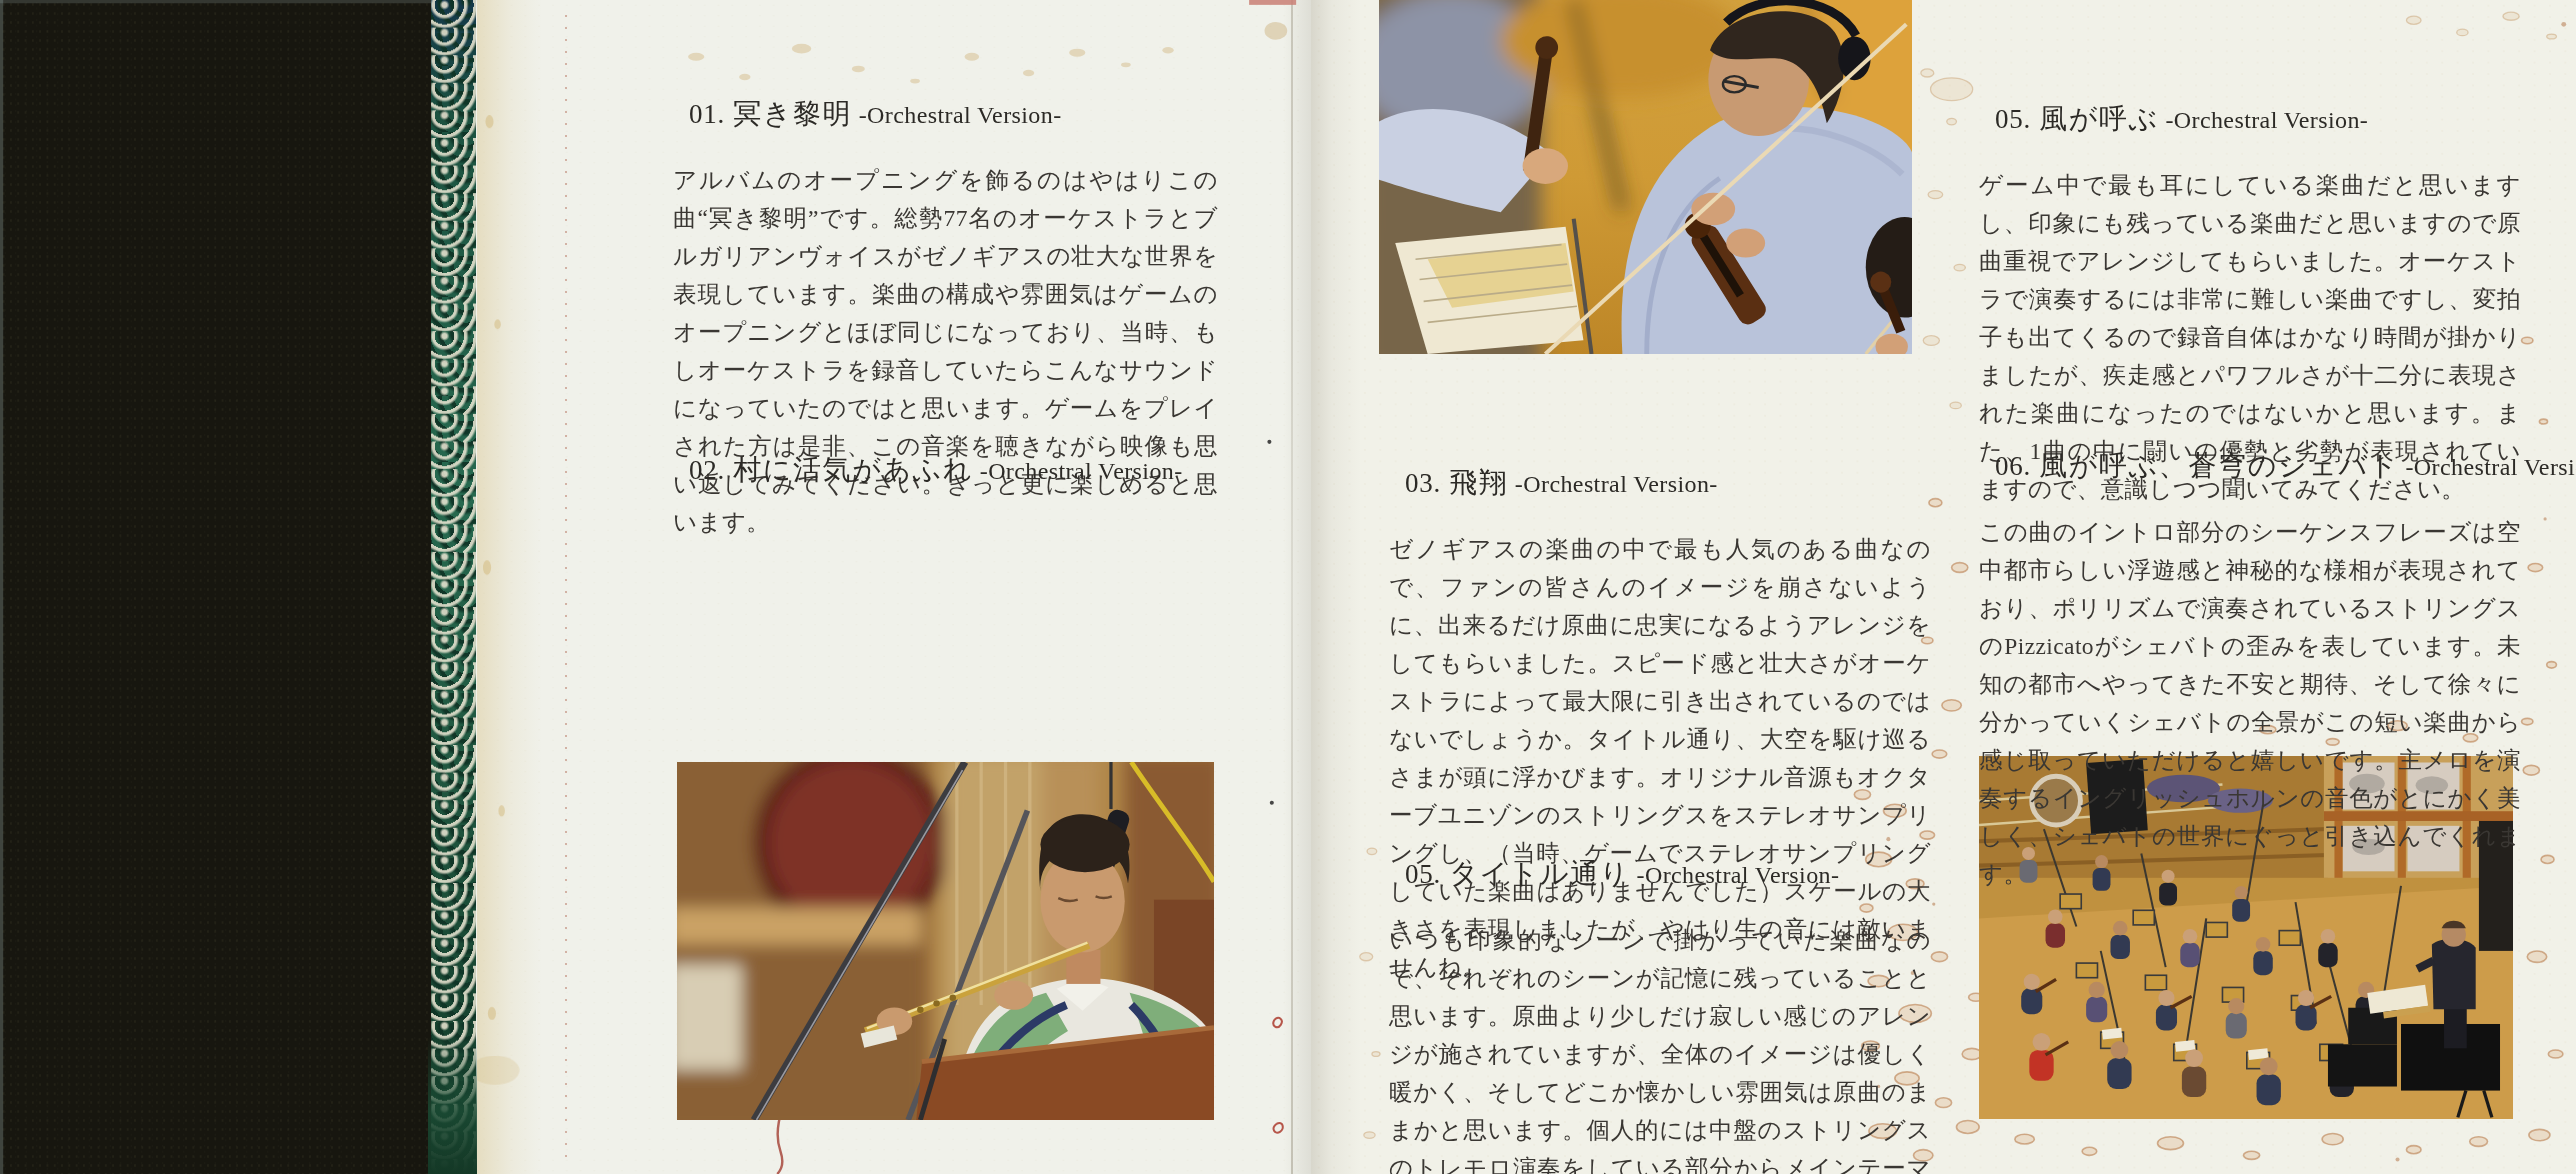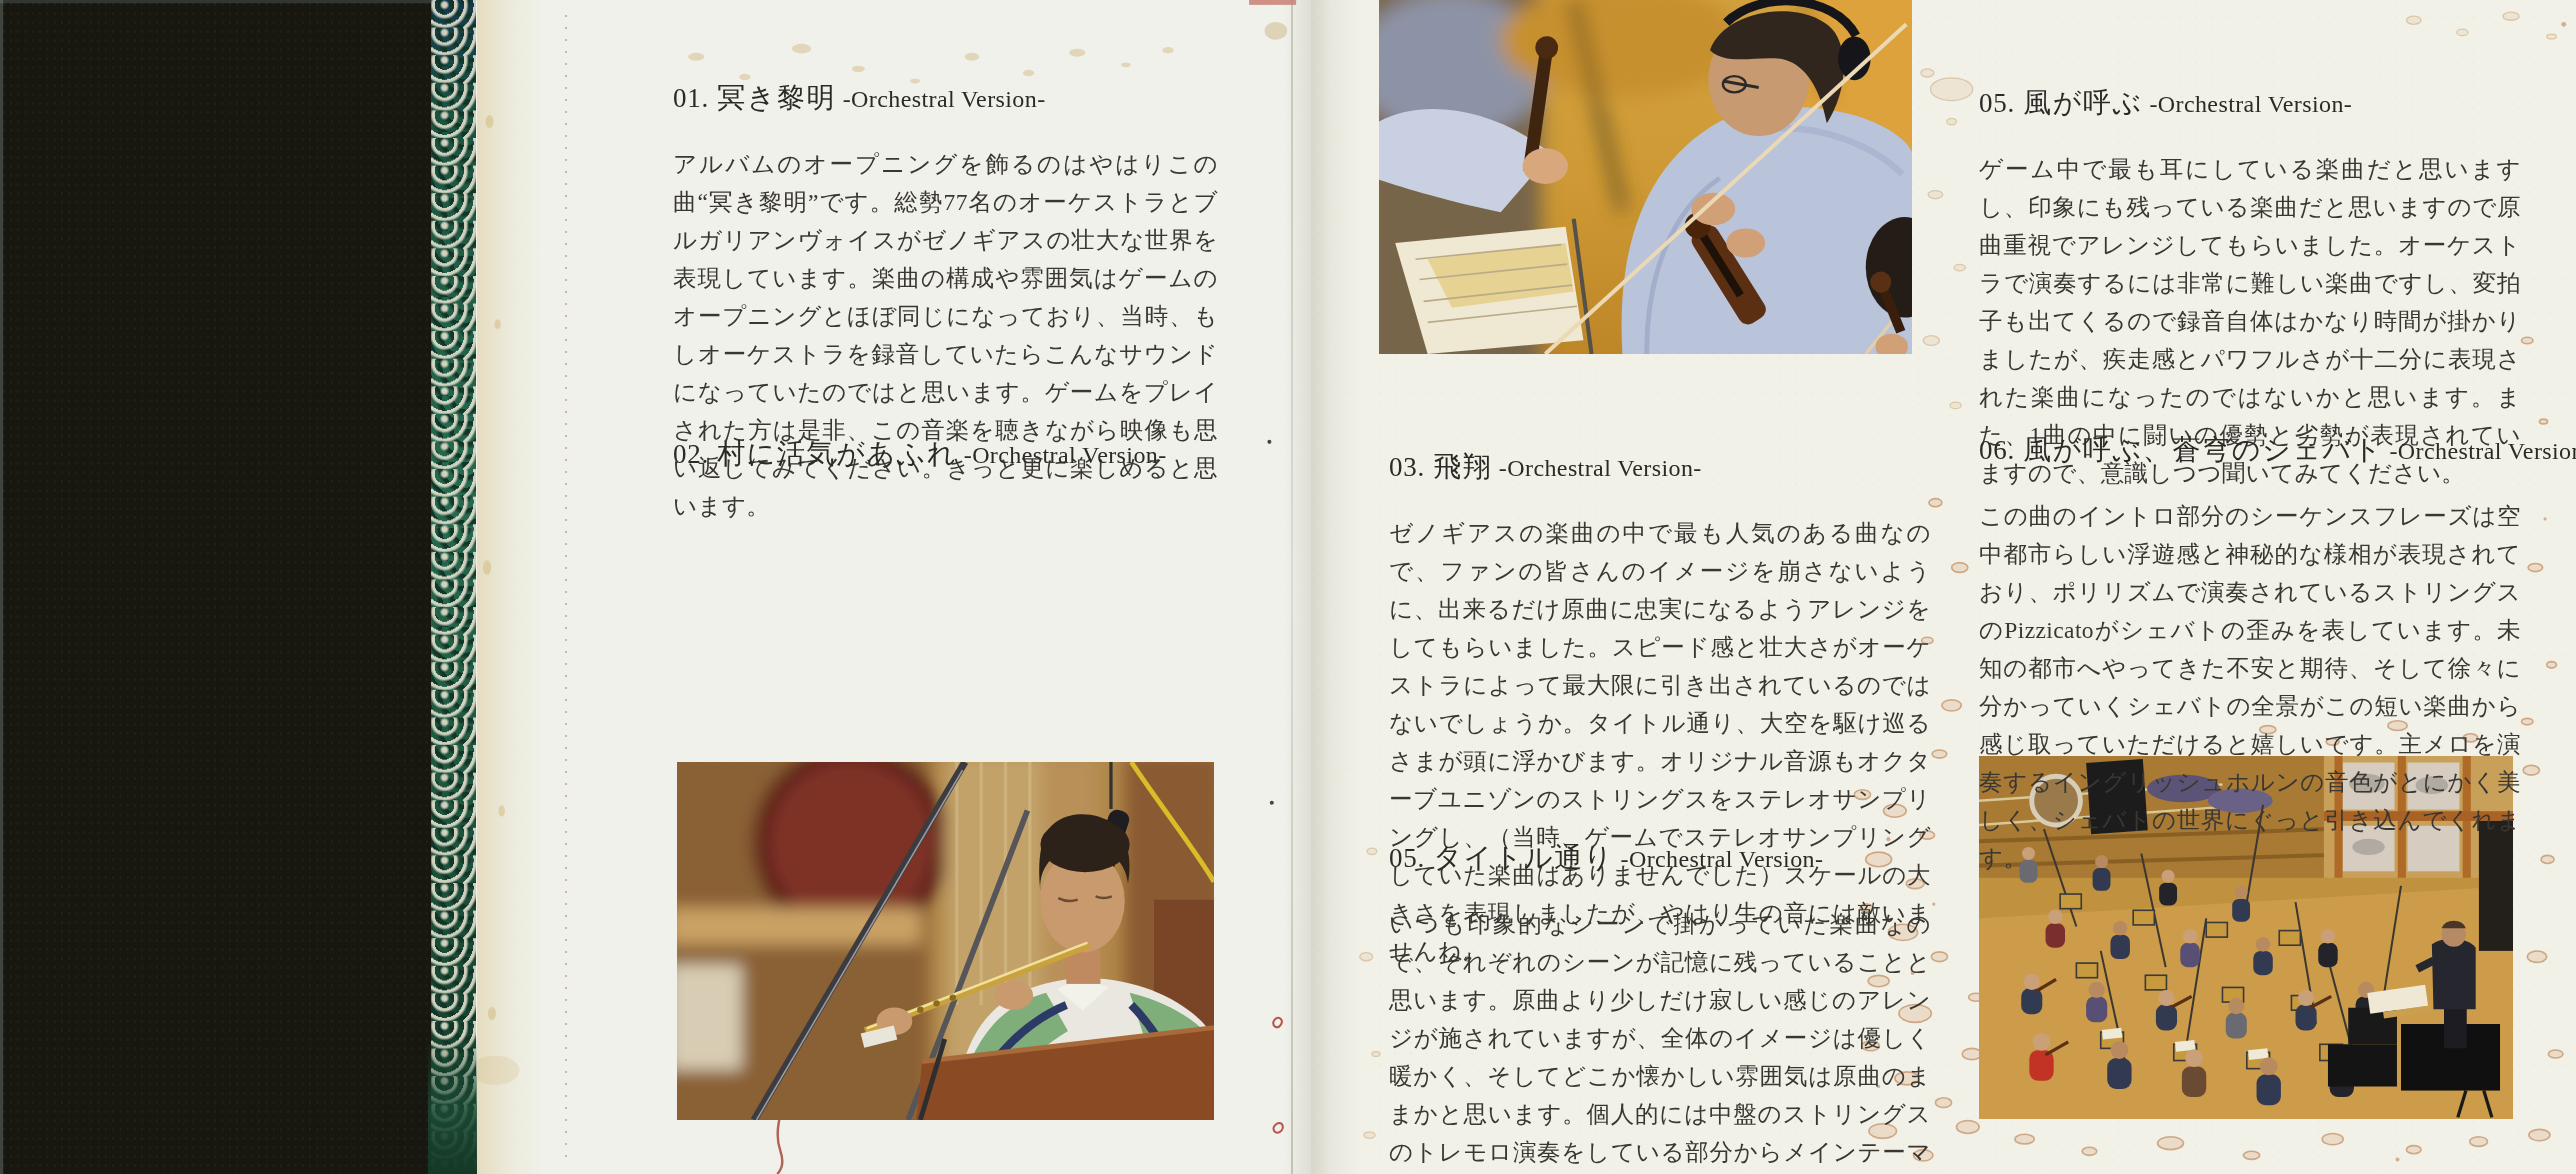--- a/index.html
+++ b/index.html
@@ -51,21 +51,21 @@
       radial-gradient(rgba(170,145,85,.05) 0.8px, transparent 1.1px);
     background-size:100% 100%,15.4px 11.4px;
   }
   .crease{position:absolute;top:0;left:814px;width:1.6px;height:1174px;
     background:linear-gradient(to bottom,rgba(105,95,70,.28),rgba(105,95,70,.12) 50%,rgba(105,95,70,.3));}
   .dotline{position:absolute;top:14.6px;left:88px;width:1.6px;height:1152px;
     background-image:repeating-linear-gradient(to bottom, rgba(155,60,35,.35) 0 1.6px, transparent 1.6px 12px);}
   .overlay-svg{position:absolute;left:0;top:0;pointer-events:none;}
   
   .track{position:absolute;color:#35332f;}
-  .track-title{margin:0;font-weight:400;white-space:nowrap;color:#2c2a26;letter-spacing:0.8px;}
+  .track-title{margin:16px;font-weight:400;white-space:nowrap;color:#2c2a26;letter-spacing:0.8px;}
   .t-num{font-size:27px;}
   .t-name{font-size:28px;letter-spacing:1.6px;margin:0 6.5px 0 8px;}
   .t-ver{font-size:24px;letter-spacing:0.4px;}
   .track-body{
     margin:27.6px 0 0 0;font-size:23.5px;line-height:38px;
     text-align:justify;text-justify:inter-character;color:#3a3733;letter-spacing:0.4px;
   }
   .track-01{left:673px;top:79px;width:545px;}
   .track-02{left:673px;top:435px;width:545px;}
   .track-03{left:1389px;top:448px;width:542px;}

